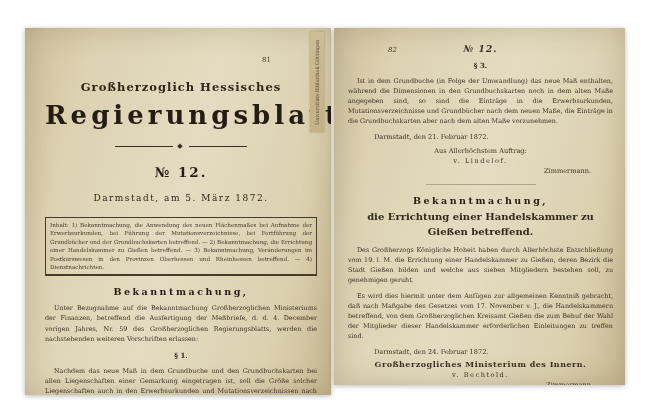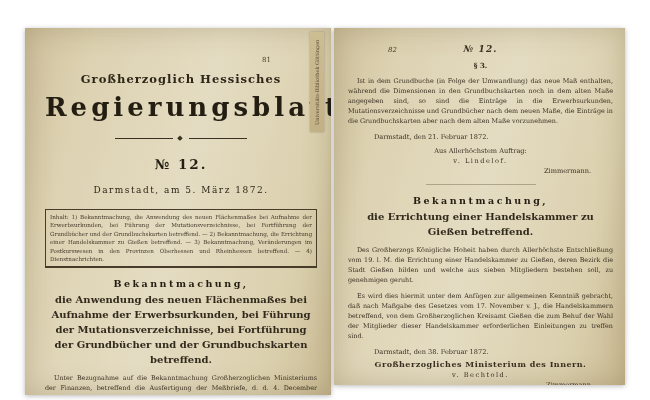--- a/index.html
+++ b/index.html
@@ -21,21 +21,21 @@
   #right-head .pagenum{width:70px;text-align:left;padding-left:40px;}
   #right-head .issue{flex:1;text-align:center;font-weight:bold;font-size:9px;letter-spacing:1px;margin-right:110px;}
 
   .stamp{
     position:absolute;right:7px;top:4px;width:14px;height:100px;
     background:linear-gradient(#c3b186,#cdbd93);box-shadow:0 0 2px rgba(0,0,0,.25);
     writing-mode:vertical-rl;transform:rotate(180deg);
     font-size:5px;color:#5d5138;text-align:center;line-height:14px;overflow:hidden;
   }
 
-  .masthead1{text-align:center;font-weight:bold;font-size:11.5px;letter-spacing:1px;margin-top:8px;color:#2e2619;}
+  .masthead1{text-align:center;font-weight:bold;font-size:11.5px;letter-spacing:1px;margin-top:16px;color:#2e2619;}
   .masthead2{text-align:center;font-weight:bold;font-size:26px;letter-spacing:4px;margin-top:6px;color:#241d12;}
   .ornament{display:flex;align-items:center;justify-content:center;margin:12px 40px 0 40px;color:#3a3022;}
   .ornament .line{flex:0 0 58px;border-top:1.5px solid #3a3022;}
   .ornament .mid{font-size:7px;padding:0 4px;letter-spacing:2px;}
   .issue-big{text-align:center;font-weight:bold;font-size:13.5px;letter-spacing:2px;margin-top:14px;color:#241d12;}
   .dateline{text-align:center;font-weight:normal;font-size:9px;letter-spacing:1.5px;margin-top:13px;color:#2e2619;}
 
   .inhalt{
     margin-top:14px;border:1px solid #473c29;border-bottom-width:2px;
     padding:3px 4px;font-size:5.6px;line-height:1.5;text-align:justify;color:#43382a;
@@ -64,21 +64,20 @@
   <div class="masthead2">Regierungsblatt.</div>
   <div class="ornament">
     <span class="line"></span>
     <span class="mid">◆</span>
     <span class="line"></span>
   </div>
   <div class="issue-big">№ 12.</div>
   <div class="dateline">Darmstadt, am 5. März 1872.</div>
   <div class="inhalt">Inhalt: 1) Bekanntmachung, die Anwendung des neuen Flächenmaßes bei Aufnahme der Erwerbsurkunden, bei Führung der Mutationsverzeichnisse, bei Fortführung der Grundbücher und der Grundbuchskarten betreffend. — 2) Bekanntmachung, die Errichtung einer Handelskammer zu Gießen betreffend. — 3) Bekanntmachung, Veränderungen im Postkurswesen in den Provinzen Oberhessen und Rheinhessen betreffend. — 4) Dienstnachrichten.</div>
   <div class="sec-head">Bekanntmachung,</div>
-  <div class="sec-sub">die Anwendung des neuen Flächenmaßes bei Aufnahme der Erwerbsurkunden, bei Führung der Mutationsverzeichnisse, bei Fortführung der Grundbücher und der Grundbuchskarten betreffend.</div>
   <div class="para">Unter Bezugnahme auf die Bekanntmachung Großherzoglichen Ministeriums der Finanzen, betreffend die Ausfertigung der Meßbriefe, d. d. 4. December vorigen Jahres, Nr. 59 des Großherzoglichen Regierungsblatts, werden die nachstehenden weiteren Vorschriften erlassen:</div>
   <div class="s-head">§ 1.</div>
   <div class="para">Nachdem das neue Maß in dem Grundbuche und den Grundbuchskarten bei allen Liegenschaften einer Gemarkung eingetragen ist, soll die Größe solcher Liegenschaften auch in den Erwerbsurkunden und Mutationsverzeichnissen nach dem neuen Maße ausgedrückt werden.</div>
 
 </div>
 
 <div class="page" id="right-page">
   <div id="right-head">
     <div class="pagenum">82</div>
     <div class="issue">№ 12.</div>
@@ -88,18 +87,18 @@
   <div class="date-line">Darmstadt, den 21. Februar 1872.</div>
   <div class="auth c">Aus Allerhöchstem Auftrag:</div>
   <div class="signer c">v. Lindelof.</div>
   <div class="countersign">Zimmermann.</div>
   <div class="rule-faint"></div>
 
   <div class="sec-head">Bekanntmachung,</div>
   <div class="sec-sub">die Errichtung einer Handelskammer zu Gießen betreffend.</div>
   <div class="para">Des Großherzogs Königliche Hoheit haben durch Allerhöchste Entschließung vom 19. l. M. die Errichtung einer Handelskammer zu Gießen, deren Bezirk die Stadt Gießen bilden und welche aus sieben Mitgliedern bestehen soll, zu genehmigen geruht.</div>
   <div class="para">Es wird dies hiermit unter dem Anfügen zur allgemeinen Kenntniß gebracht, daß nach Maßgabe des Gesetzes vom 17. November v. J., die Handelskammern betreffend, von dem Großherzoglichen Kreisamt Gießen die zum Behuf der Wahl der Mitglieder dieser Handelskammer erforderlichen Einleitungen zu treffen sind.</div>
-  <div class="date-line">Darmstadt, den 38. Februar 1872.</div>
+  <div class="date-line">Darmstadt, den 24. Februar 1872.</div>
   <div class="ministry c">Großherzogliches Ministerium des Innern.</div>
   <div class="signer c">v. Bechtold.</div>
   <div class="countersign">Zimmermann</div>
 
 </div>
 
 </body></html>

